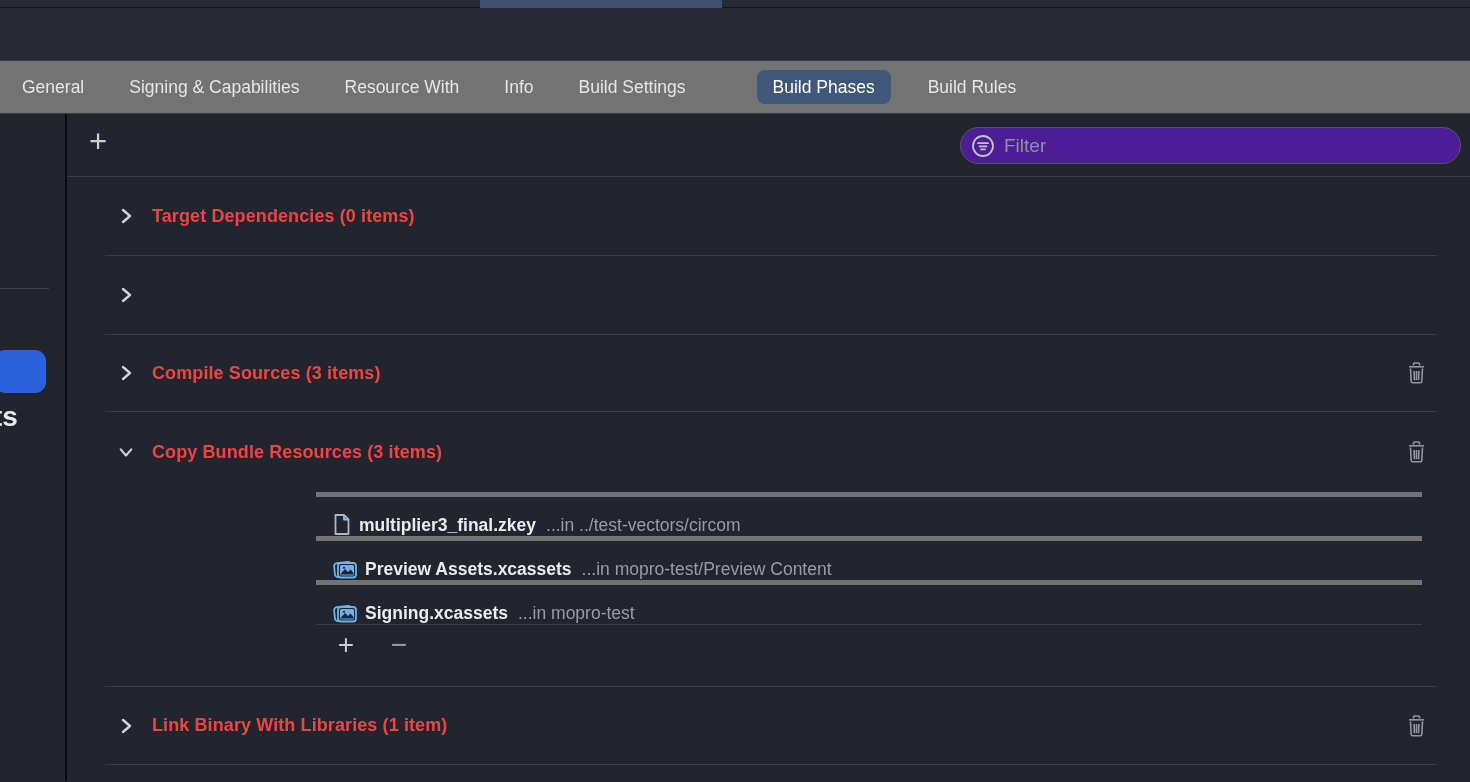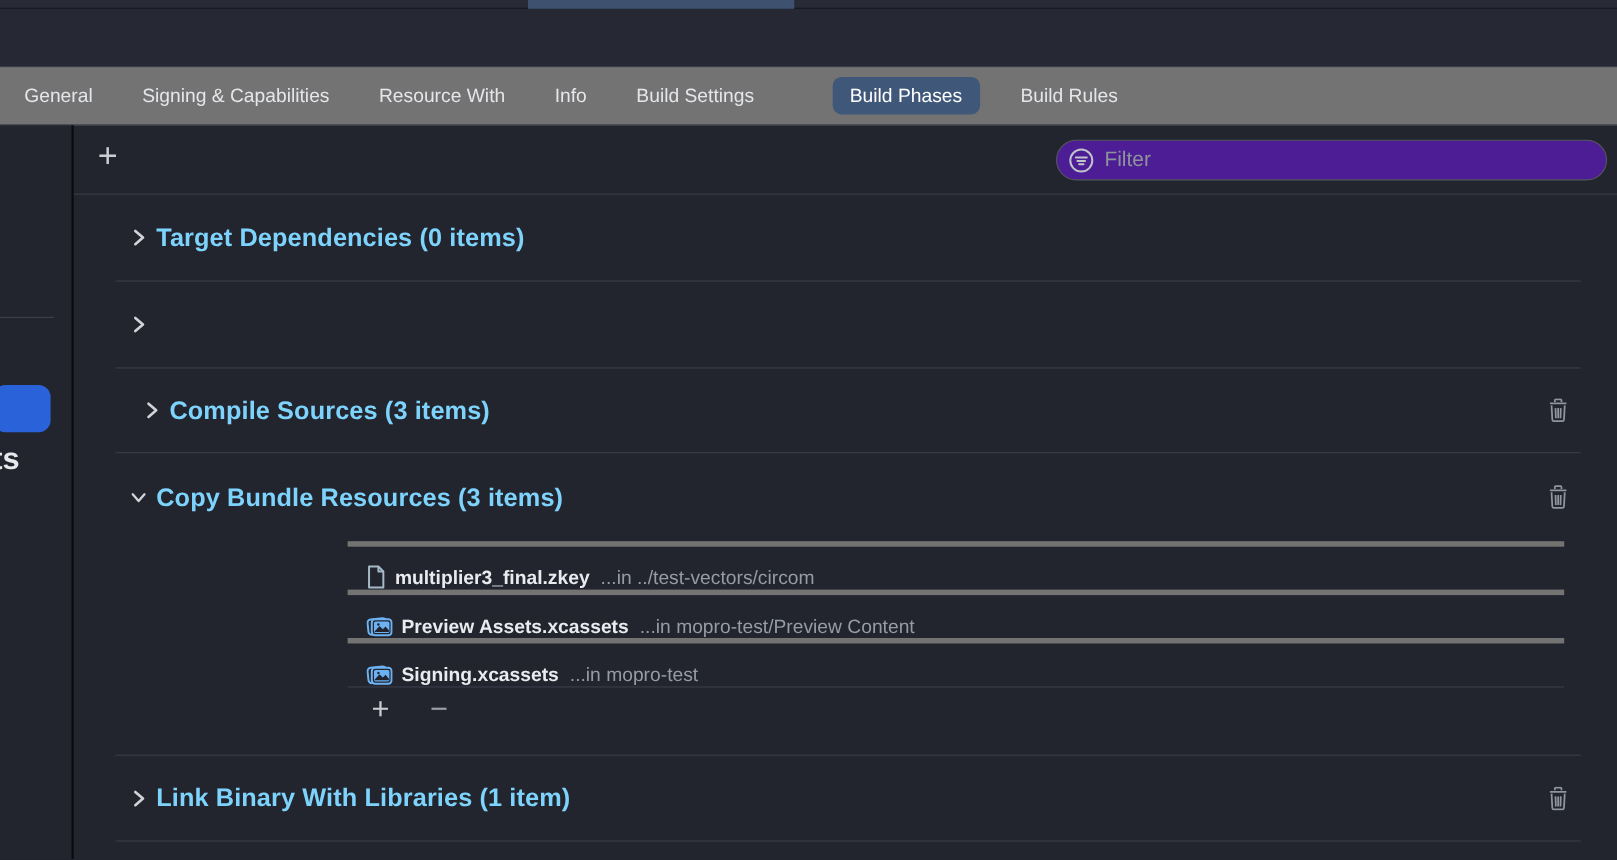--- a/index.html
+++ b/index.html
@@ -49,25 +49,25 @@
     position:absolute; right:9px; top:13px; width:501px; height:37px;
     background:#4c1d95; border:1px solid #55575e; border-radius:19px;
     display:flex; align-items:center; padding-left:9px; gap:8px;
   }
   .filter-placeholder { color:#8f939b; font-size:19px; }
 
   
   .phases { flex:1; position:relative; }
   .divider { height:1px; background:#3a3e49; margin:0 33px 0 38px; }
   .phase-row { height:78px; display:flex; align-items:center; }
-  .phase-row.h76 { height:76px;padding-left:12px; }
+  .phase-row.h76 { height:76px; }
   .phase-row.h80 { height:80px; }
   .phase-row.h77 { height:77px; }
   .disclosure { margin-left:51px; width:16px; display:flex; align-items:center; justify-content:center; flex:none; }
-  .phase-title { margin-left:8px; font-size:23px; font-weight:700; color:#7dd3fc; letter-spacing:.1px; }
+  .phase-title { margin-left:18px; font-size:18px; font-weight:700; color:#ef4444; letter-spacing:.1px; }
   .trash-button { margin-left:auto; margin-right:44px; background:none; border:none; cursor:default; display:flex; }
 
   
   .file-list { margin-left:249px; margin-right:48px; }
   .file-row { border-top:5px solid #737373; height:44px; display:flex; align-items:flex-end; gap:8px; padding-left:17px; }
   .file-name { font-size:17.5px; font-weight:700; color:#e9ebee; white-space:nowrap; }
   .file-location { font-size:17.5px; color:#979ba4; margin-left:2px; white-space:nowrap; }
   .list-controls { border-top:1px solid #3a3e49; height:41px; display:flex; align-items:center; gap:27px; padding-left:17px; }
   .list-add-button, .list-remove-button {
     background:none; border:none; font-family:inherit; cursor:default;

